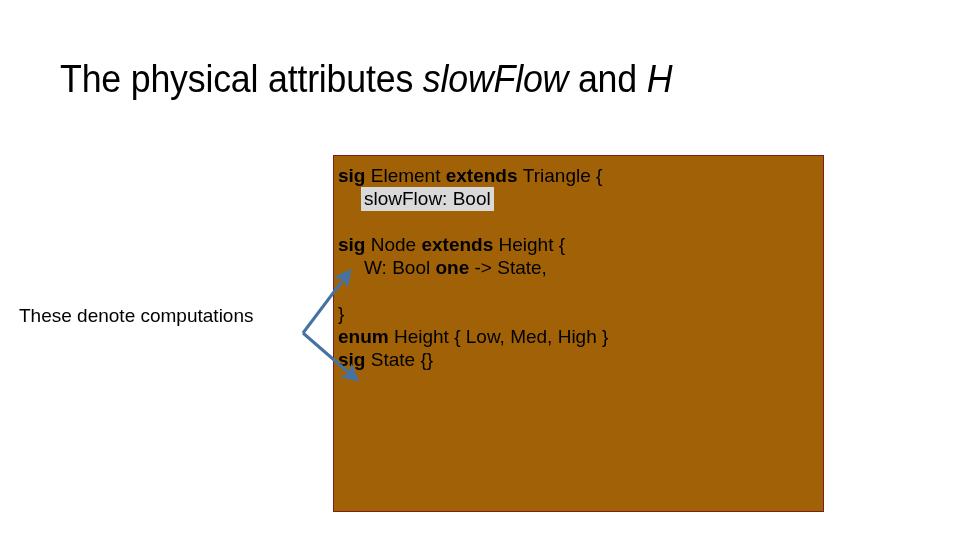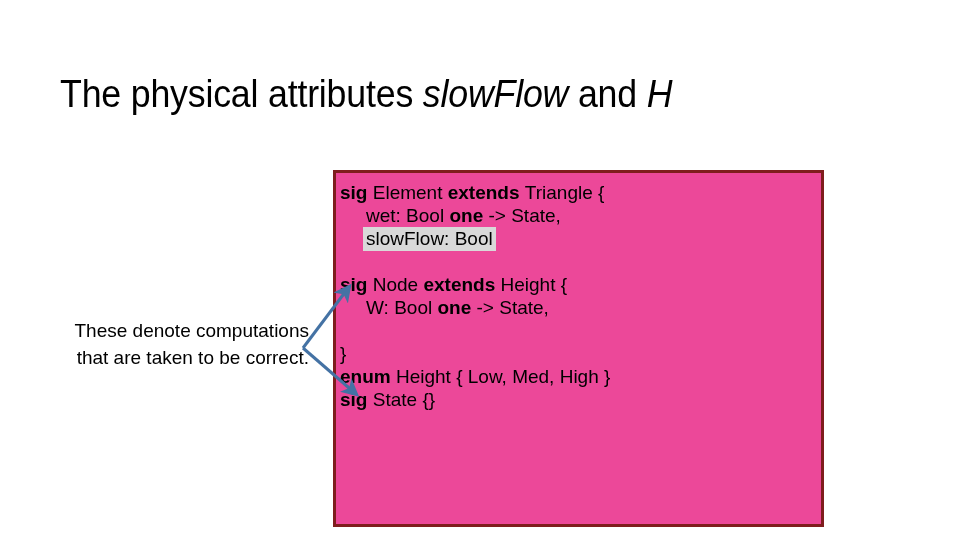--- a/index.html
+++ b/index.html
@@ -11,21 +11,21 @@
     width: 960px;
     height: 540px;
     position: relative;
     overflow: hidden;
     font-family: "DejaVu Sans", sans-serif;
     color: #000000;
   }
 
   #slide {
     position: absolute;
-    left: 0; top: 15px;
+    left: 0; top: 0;
     width: 960px;
     height: 478px;
   }
 
   
   #title {
     position: absolute;
     left: 60px;
     top: 56px;
     width: 840px;
@@ -47,31 +47,31 @@
   #caption {
     position: absolute;
     left: 19px;
     top: 302px;
     width: 290px;
     font-family: "Liberation Sans", sans-serif;
     font-size: 19px;
     line-height: 27px;
     color: #000000;
   }
-  #caption .cap-line { display: block; white-space: nowrap; text-align: right; }
+  #caption .cap-line { display: block; white-space: nowrap; }
 
   
   #codebox {
     position: absolute;
     left: 333px;
     top: 155px;
     width: 491px;
     height: 357px;
-    border: 3px solid #7f1d1d;
-    background: #ec4899;
+    border: 1px solid #7f1d1d;
+    background: #a16207;
     box-sizing: border-box;
   }
   .code-inner {
     position: absolute;
     left: 4px;
     top: 8px;
     right: 4px;
     font-family: "Liberation Sans", sans-serif;
     font-size: 19px;
     line-height: 23px;
@@ -105,27 +105,25 @@
 <body>
 
 <div id="slide">
 
   <div id="title">
     <span>The physical attributes </span><span class="ital">slowFlow</span><span> and </span><span class="ital">H</span>
   </div>
 
   <div id="caption">
     <span class="cap-line">These denote computations</span>
-    <span class="cap-line">that are taken to be correct.</span>
   </div>
 
   <div id="codebox">
     <div class="code-inner" id="code-inner">
         <span class="code-line"><span class="kw">sig </span><span>Element </span><span class="kw">extends </span><span>Triangle {</span></span>
-        <span class="code-line" style="padding-left: 26px;"><span>wet: Bool </span><span class="kw">one </span><span>-&gt; State,</span></span>
         <span class="code-line" style="padding-left: 26px;"><span class="hl" style="background: rgb(217, 217, 217);"><span>slowFlow: Bool</span></span></span>
         <span class="code-line gap"> </span>
         <span class="code-line"><span class="kw">sig </span><span>Node </span><span class="kw">extends </span><span>Height {</span></span>
         <span class="code-line" style="padding-left: 26px;"><span>W: Bool </span><span class="kw">one </span><span>-&gt; State,</span></span>
         <span class="code-line gap"> </span>
         <span class="code-line"><span>}</span></span>
         <span class="code-line"><span class="kw">enum </span><span>Height { Low, Med, High }</span></span>
         <span class="code-line"><span class="kw">sig </span><span>State {}</span></span>
       </div>
   </div>

